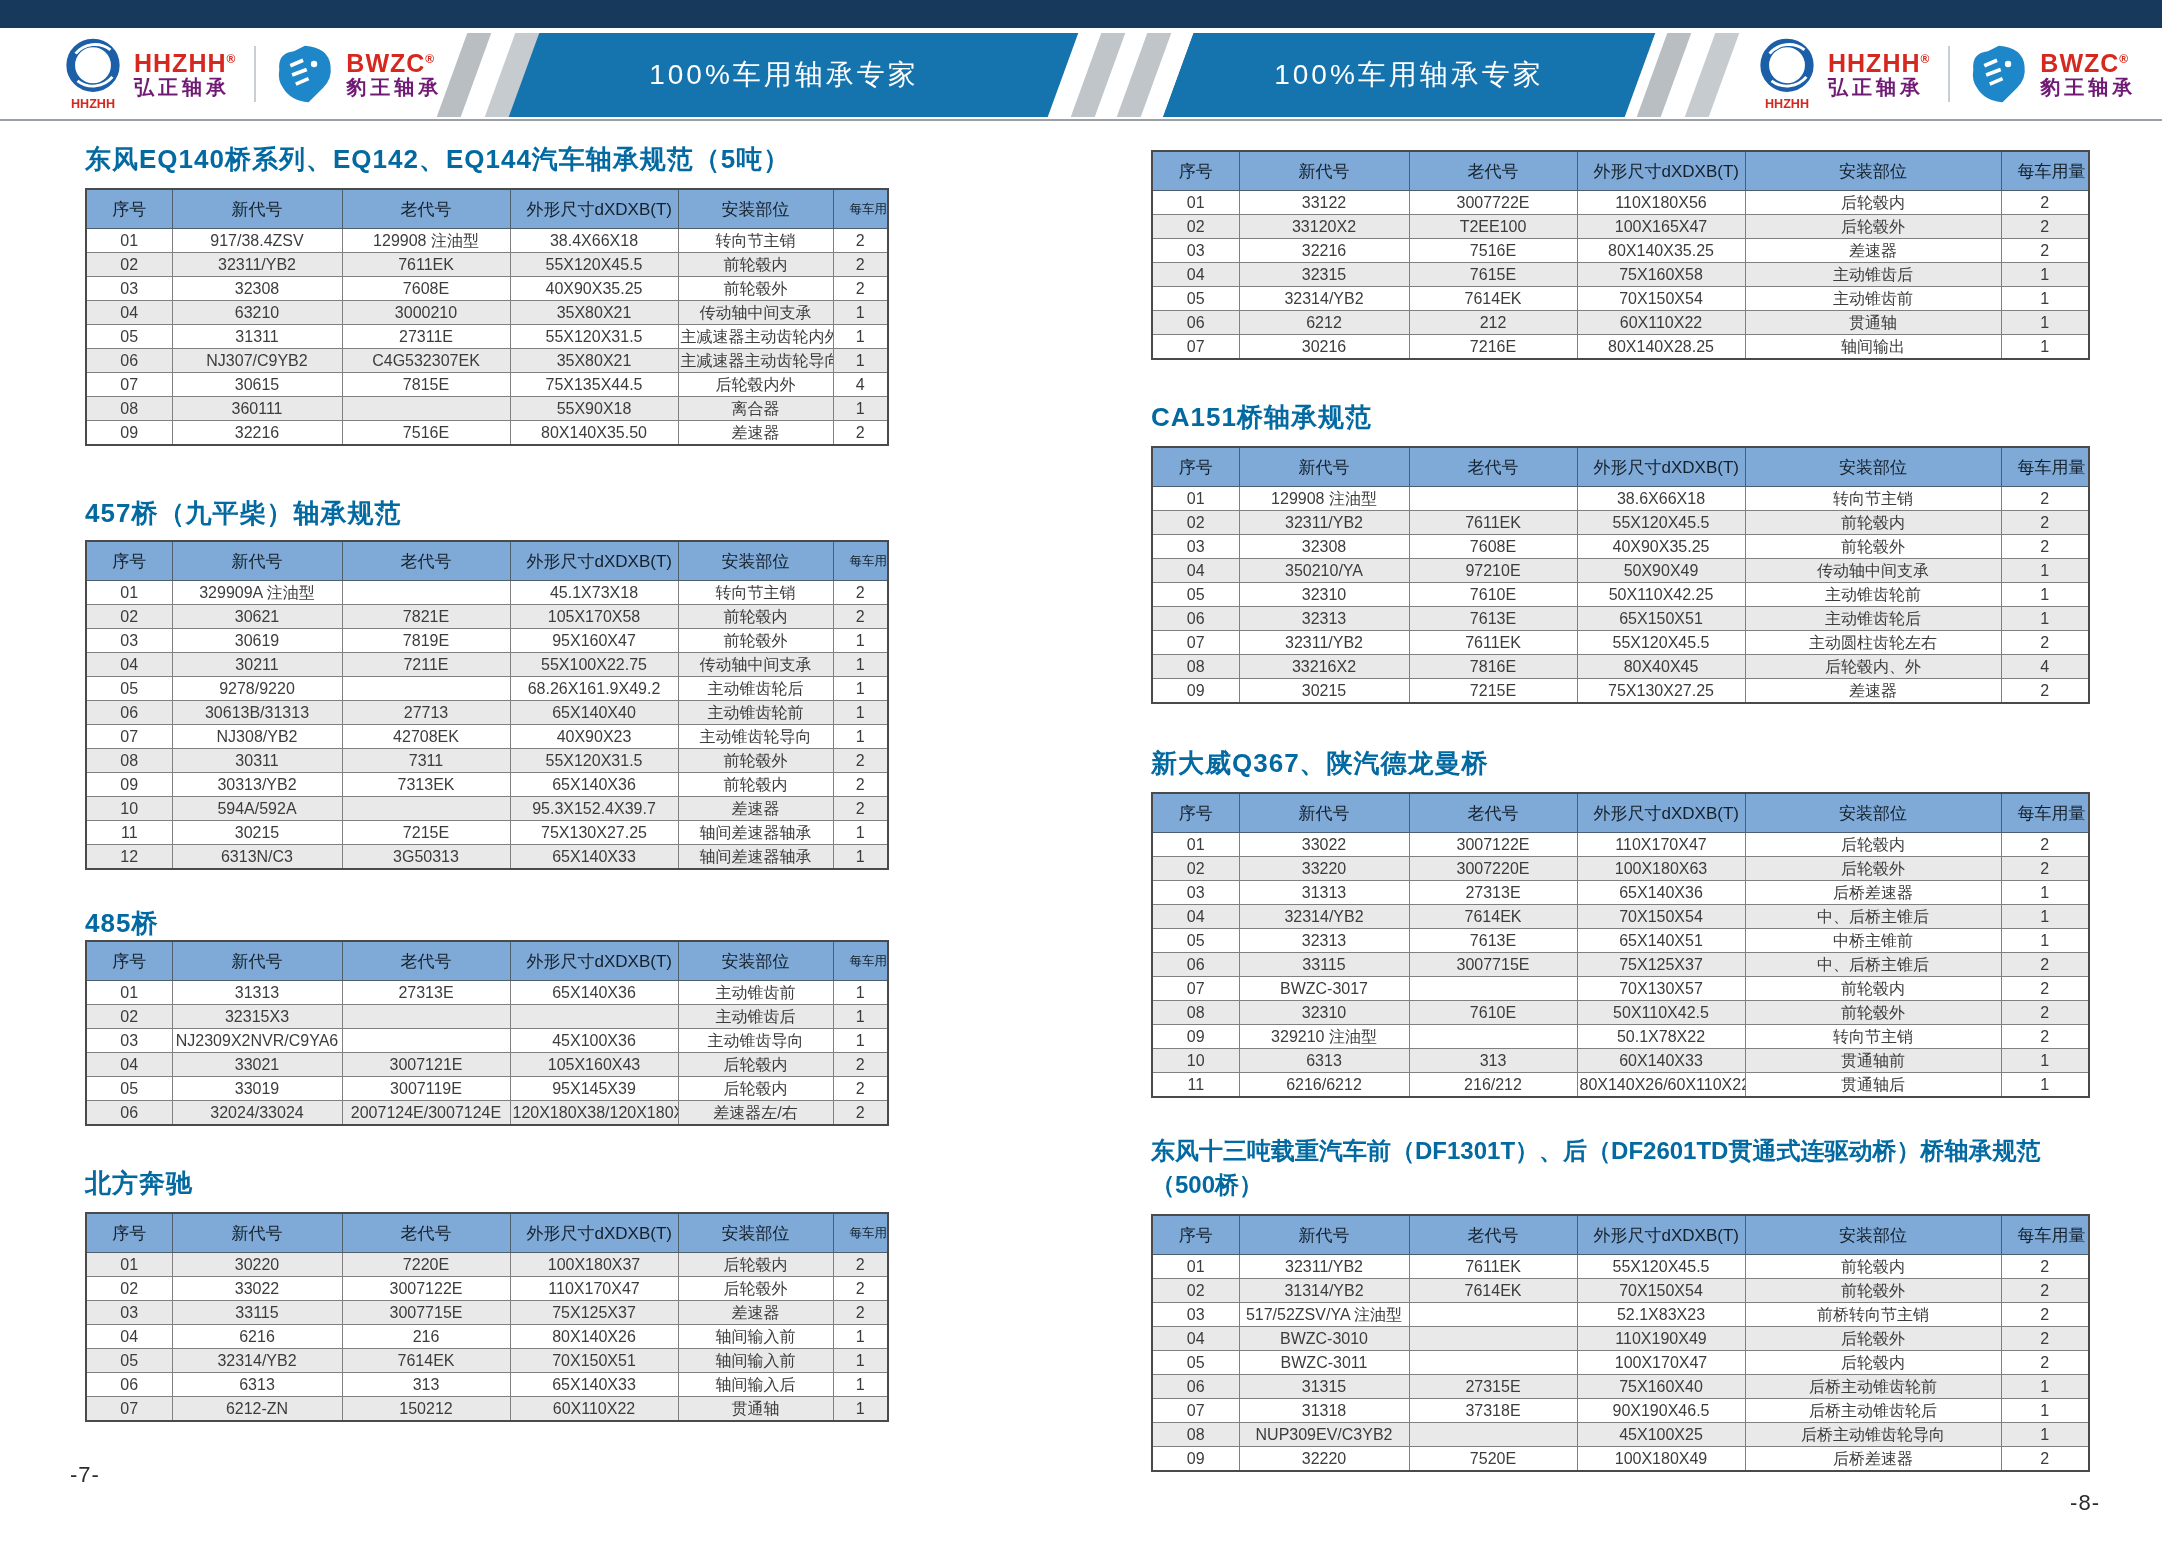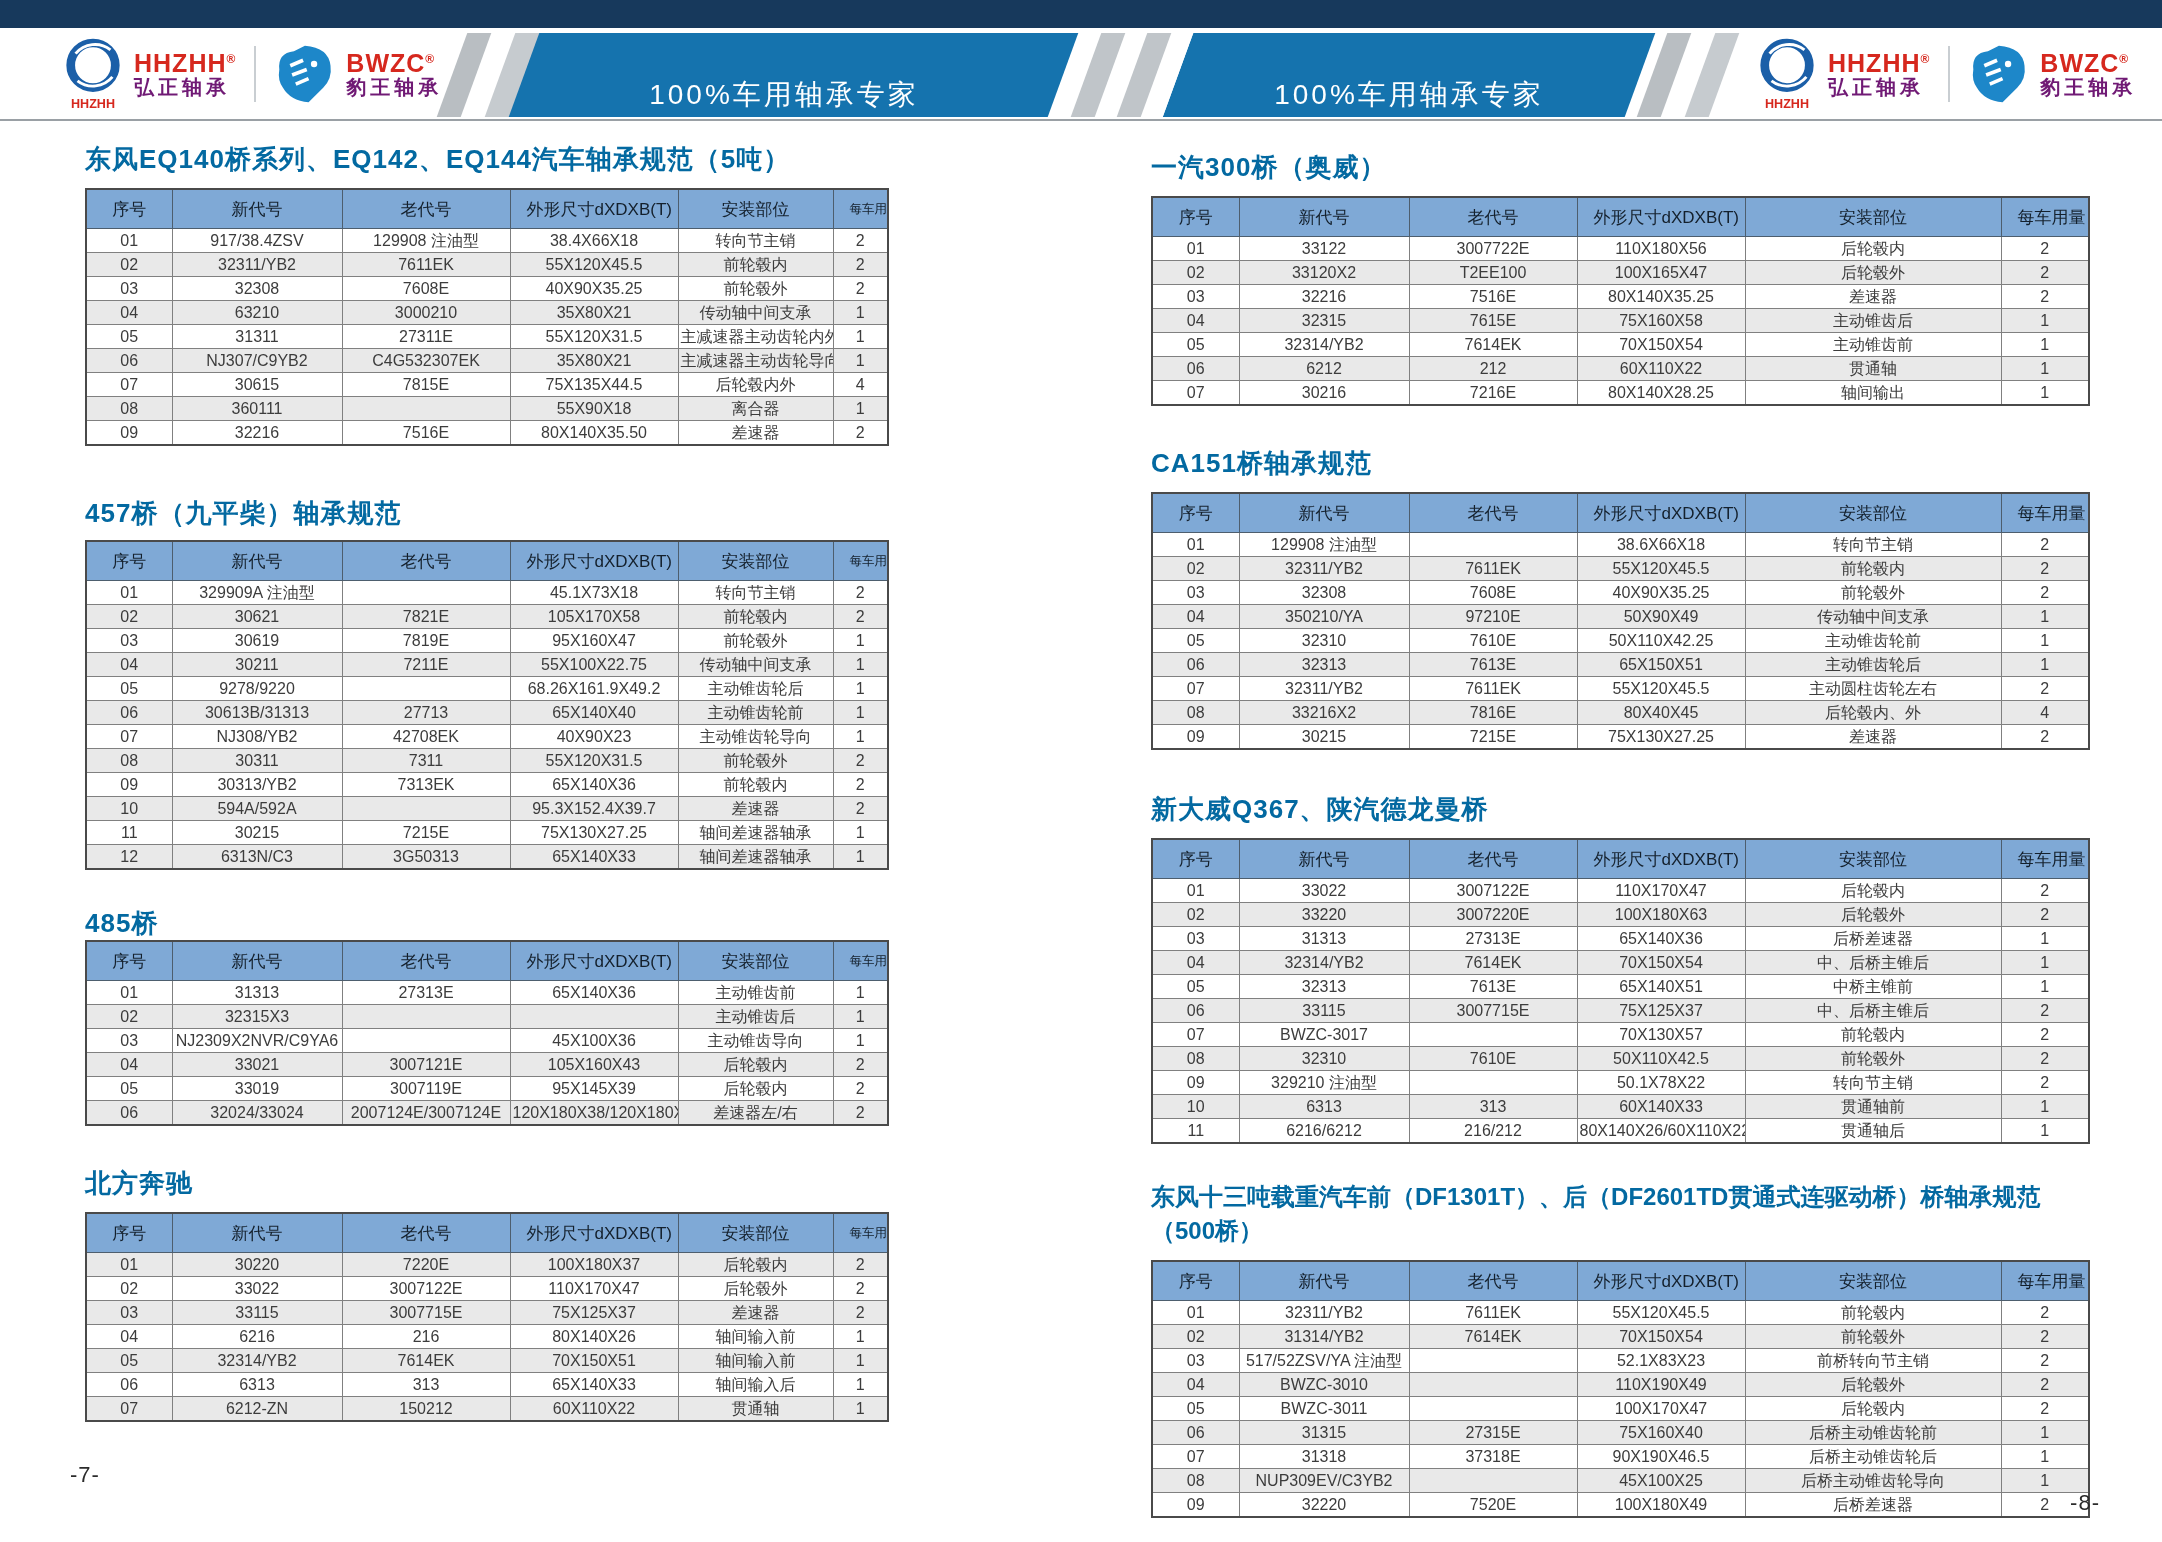--- a/index.html
+++ b/index.html
@@ -7,21 +7,21 @@
         font-family:"Liberation Sans","DejaVu Sans",sans-serif;}
 
   
   .top-strip{position:absolute;left:0;top:0;width:2162px;height:28px;background:#17395c;}
   .header-rule{position:absolute;left:0;top:119px;width:2162px;height:2px;background:#9aa0a5;}
 
   .banner{position:absolute;top:33px;height:84px;background:#1573ae;transform:skewX(-20deg);}
   .banner-left{left:505px;width:558px;}
   .banner-right{left:1178px;width:462px;}
   .banner-text{position:absolute;top:33px;height:84px;display:flex;align-items:center;justify-content:center;
-               color:#ffffff;font-size:28px;letter-spacing:3px;margin-top:20px;}
+               color:#ffffff;font-size:28px;letter-spacing:3px;}
   .banner-text.bt-left{left:505px;width:558px;}
   .banner-text.bt-right{left:1178px;width:462px;}
 
   .stripe{position:absolute;top:33px;height:84px;width:24px;transform:skewX(-20deg);background:#b9bec2;}
   .stripe.s-l1{left:452px;} .stripe.s-l2{left:500px;background:#c6cbcf;}
   .stripe.s-m0{left:1066px;width:112px;background:#ffffff;}
   .stripe.s-m1{left:1086px;background:#c0c5c9;} .stripe.s-m2{left:1132px;background:#c0c5c9;}
   .stripe.s-r1{left:1652px;} .stripe.s-r2{left:1700px;background:#c6cbcf;}
 
   .logo-group{position:absolute;top:32px;height:84px;display:flex;align-items:center;}
@@ -501,21 +501,20 @@
               <td>60X110X22</td>
               <td>贯通轴</td>
               <td>1</td>
             </tr>
           </tbody>
         </table>
       </div>
     </section>
   <section class="col" id="col-right">
       <div class="block b-t5">
-        <div class="tbl-title">一汽300桥（奥威）</div>
         <table class="spec">
           <colgroup>
             <col style="width: 87px;">
             <col style="width: 170px;">
             <col style="width: 168px;">
             <col style="width: 168px;">
             <col style="width: 256px;">
             <col style="width: 88px;">
           </colgroup>
           <thead>

